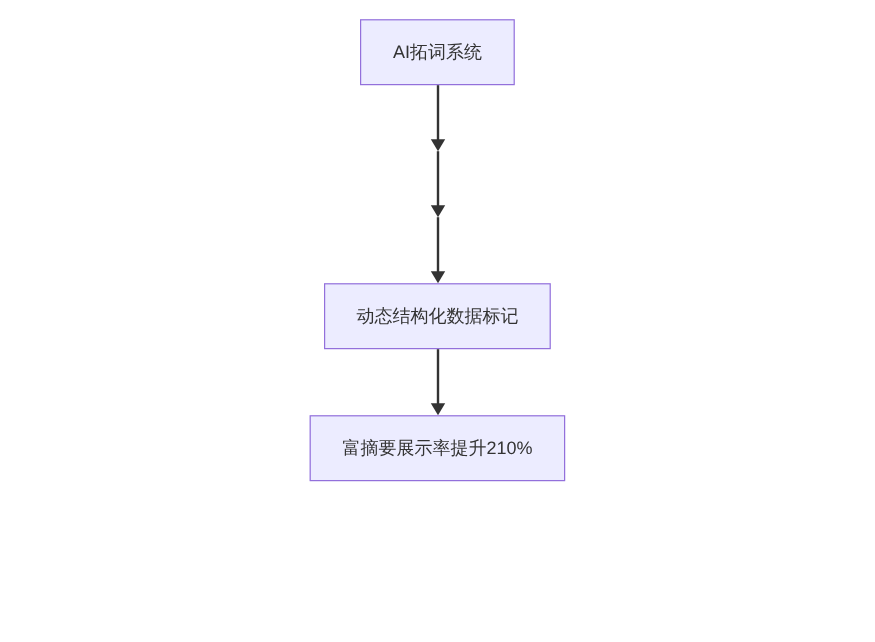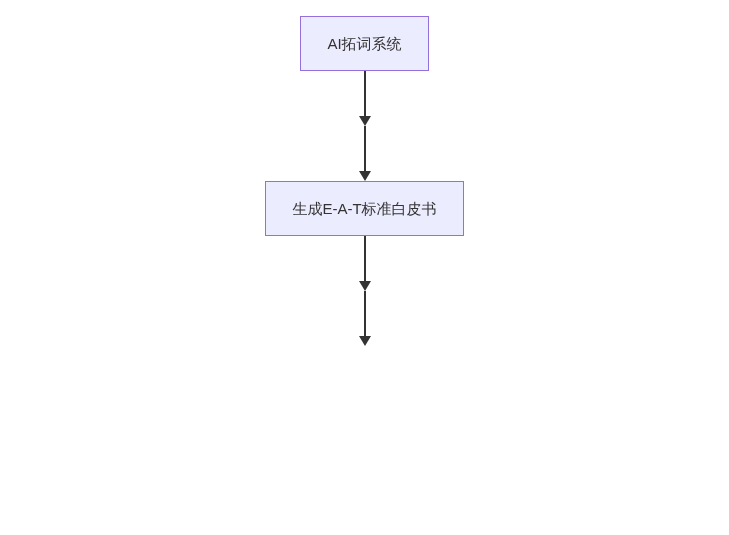--- a/index.html
+++ b/index.html
@@ -69,28 +69,29 @@
       <div class="line"></div>
       <div class="arrowhead"></div>
     </div>
 
 
     <div class="edge">
       <div class="line"></div>
       <div class="arrowhead"></div>
     </div>
 
-    <div class="node">生成E-A-T标准白皮书</div>
 
     <div class="edge">
       <div class="line"></div>
       <div class="arrowhead"></div>
     </div>
 
+    <div class="node">动态结构化数据标记</div>
 
     <div class="edge">
       <div class="line"></div>
       <div class="arrowhead"></div>
     </div>
 
+    <div class="node">富摘要展示率提升210%</div>
 
   </div>
 </div>
 
 </body></html>

